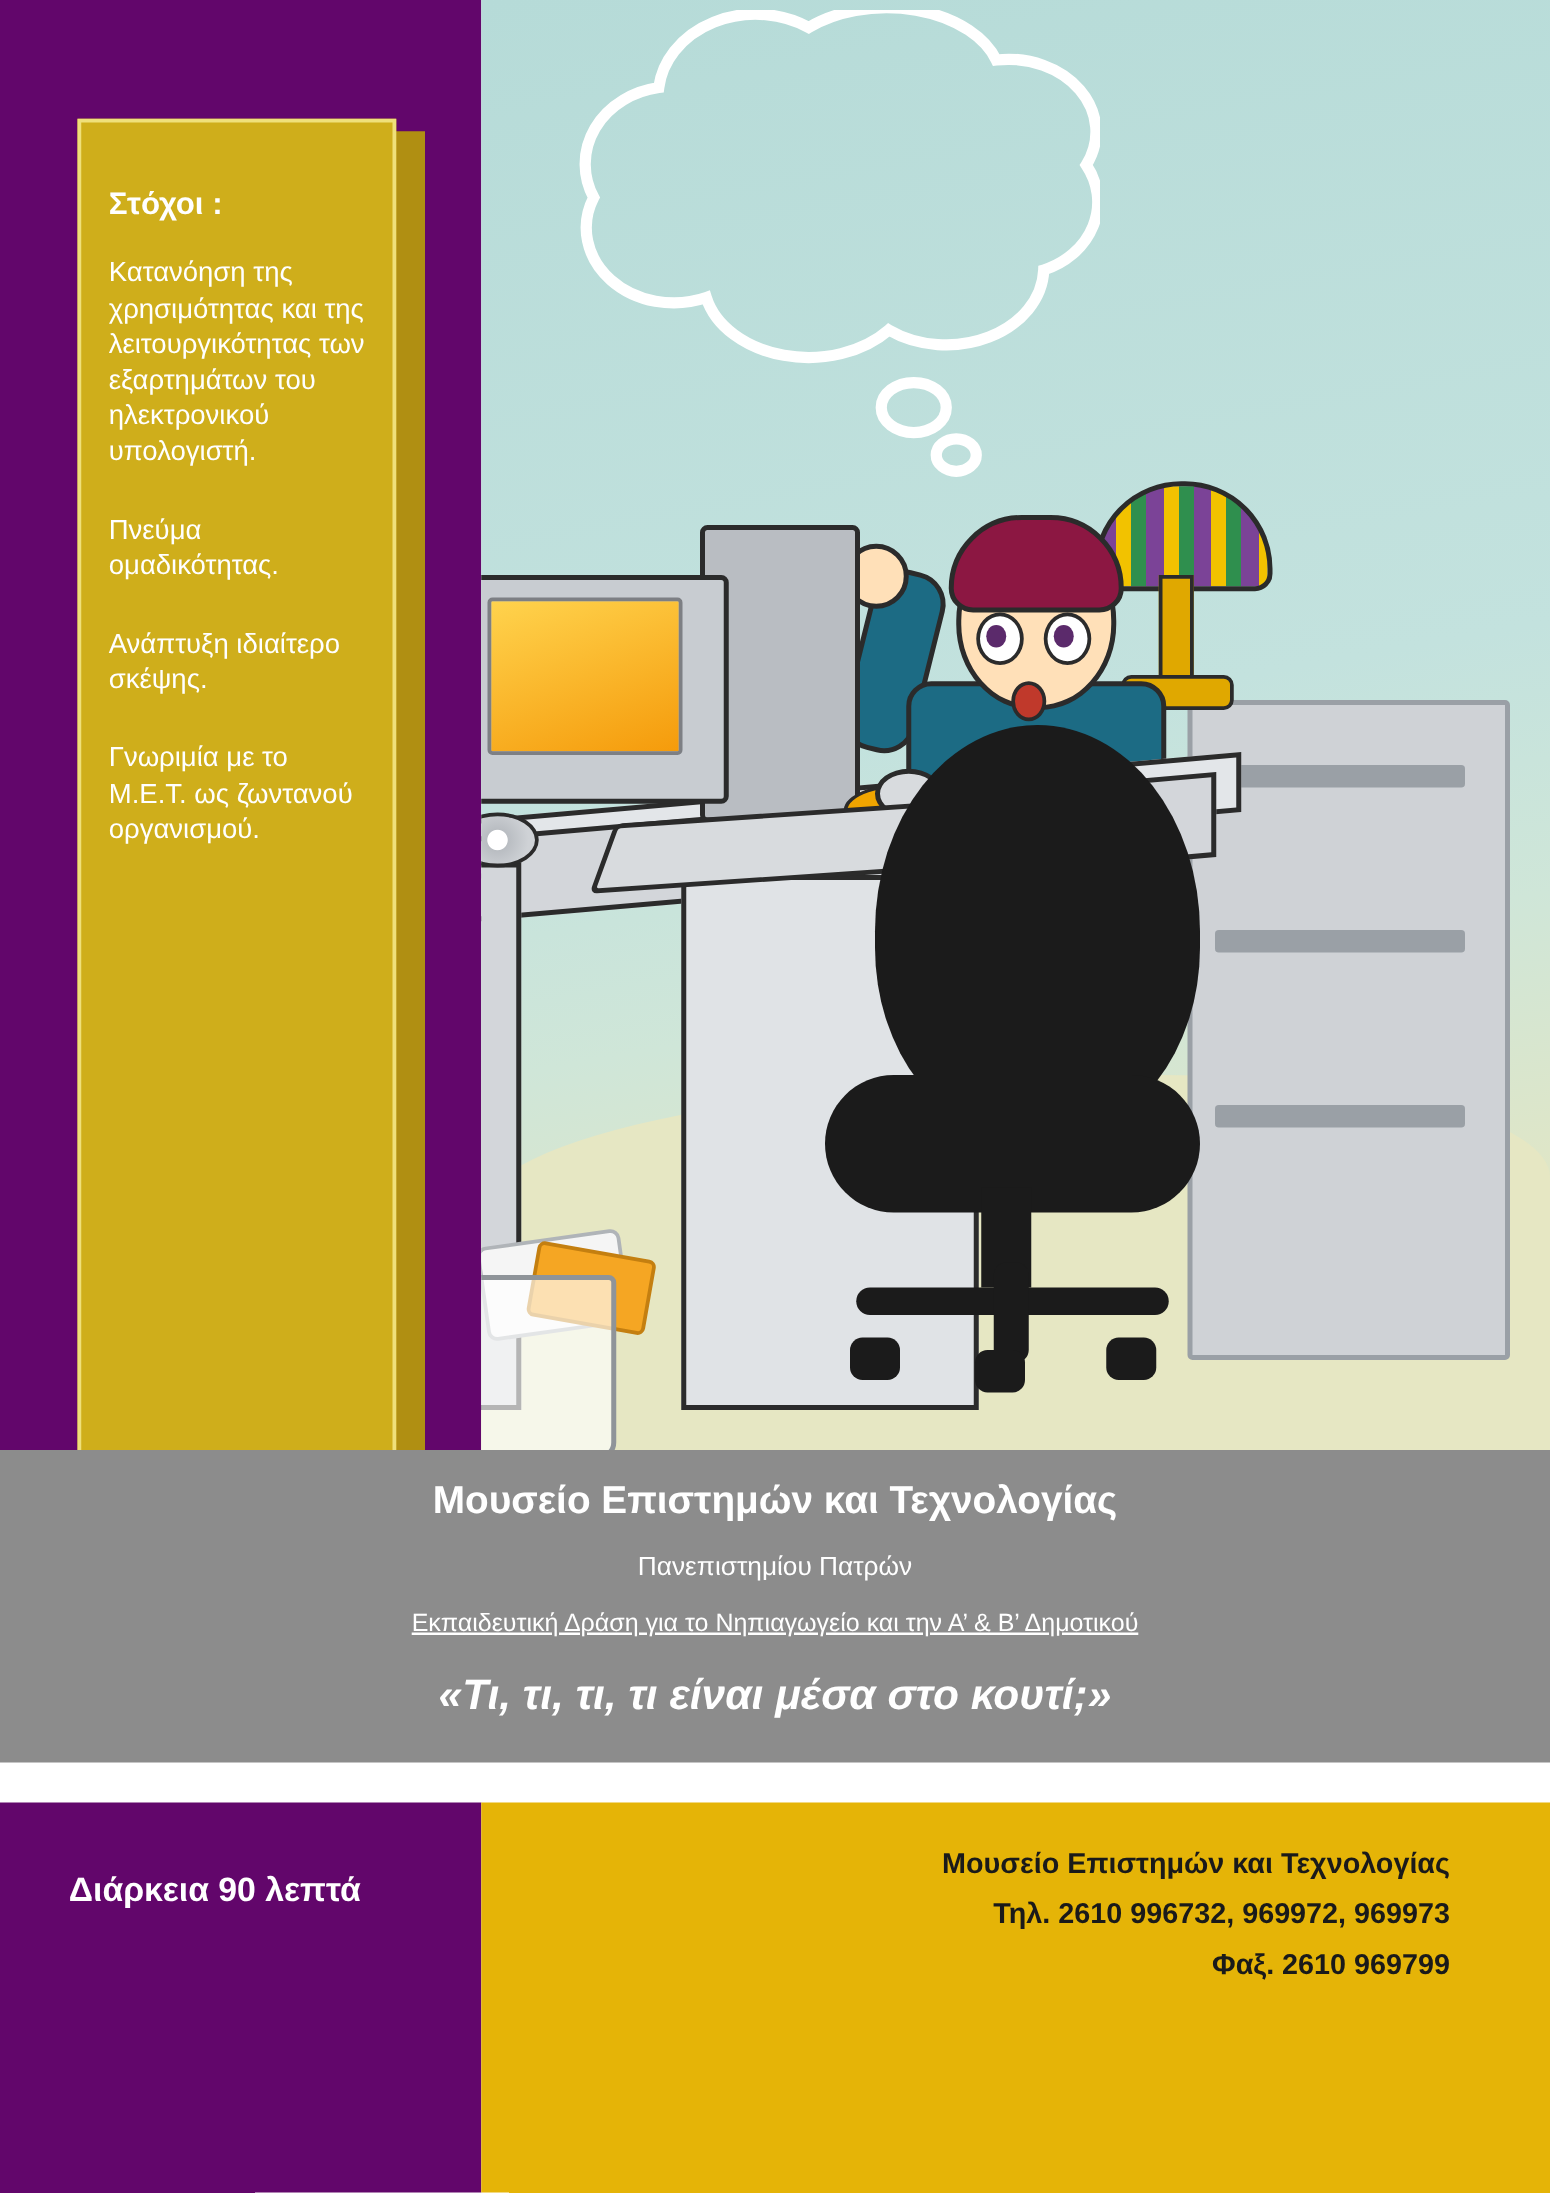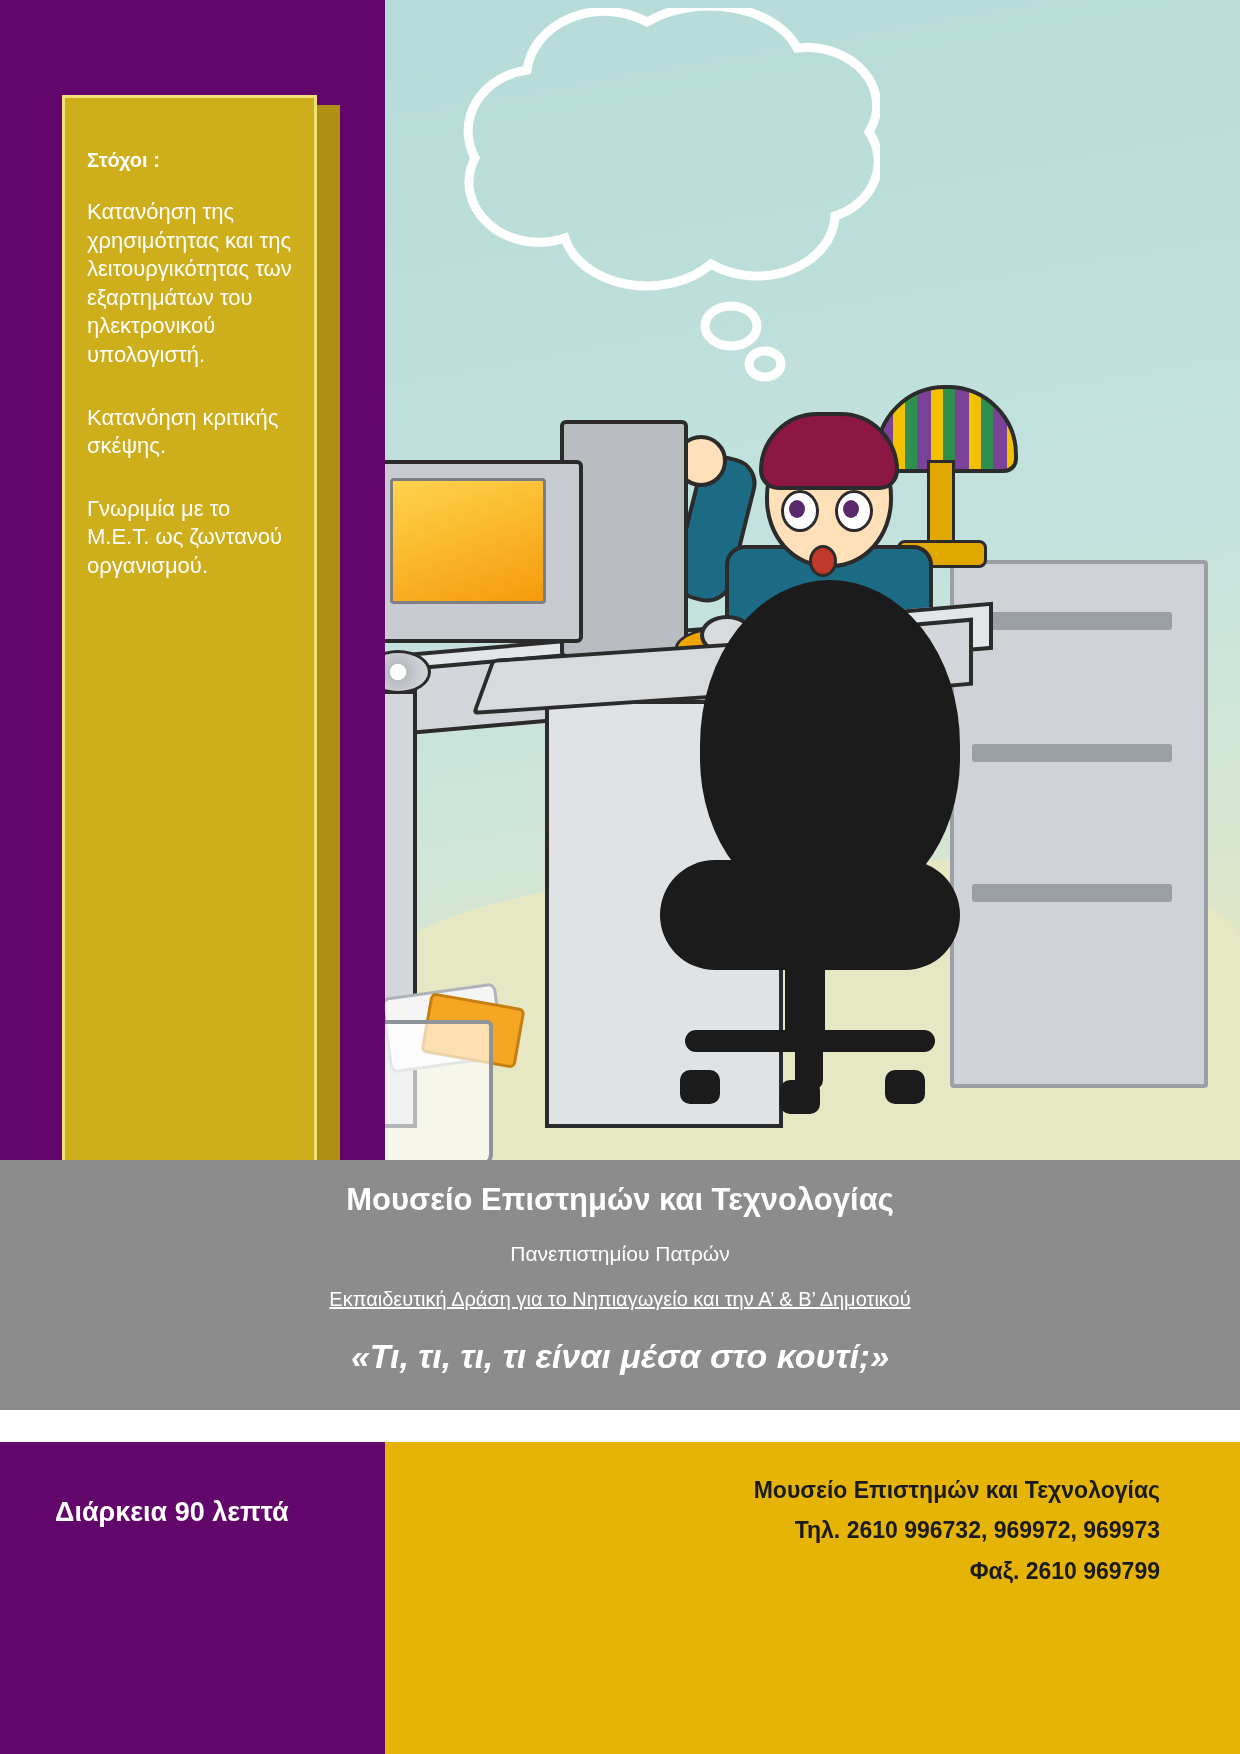--- a/index.html
+++ b/index.html
@@ -40,21 +40,21 @@
   }
   .goals-box{
     position:absolute;left:62px;top:95px;width:255px;height:1140px;
     background:#cfae1b;
     border:3px solid #efe07a;
     box-sizing:border-box;
     padding:50px 20px 10px 22px;
     color:#ffffff;
   }
   .goals-title{
-    font-size:20px;font-weight:bold;margin:0 0 26px 0;line-height:1.2;
+    font-size:25px;font-weight:bold;margin:0 0 26px 0;line-height:1.2;
   }
   .goal-item{
     font-size:22px;line-height:1.3;margin:0 0 34px 0;
   }
   
   .bubble{
     position:absolute;left:20px;top:8px;width:475px;height:400px;
   }
   .bubble svg{display:block;}
   .bubble-text{
@@ -293,21 +293,22 @@
 
       <div class="paper"></div>
       <div class="paper2"></div>
       <div class="bin"></div>
     </div>
 
     <div class="goals-shadow"></div>
     <div class="goals-box">
       <p class="goals-title">Στόχοι :</p>
       <p class="goal-item">Κατανόηση  της χρησιμότητας και της λειτουργικότητας των εξαρτημάτων του ηλεκτρονικού υπολογιστή.</p>
-      <p class="goal-item">Κατανόηση κριτικής σκέψης.</p>
+      <p class="goal-item">Πνεύμα ομαδικότητας.</p>
+      <p class="goal-item">Ανάπτυξη ιδιαίτερο σκέψης.</p>
       <p class="goal-item">Γνωριμία με το Μ.Ε.Τ. ως ζωντανού οργανισμού.</p>
     </div>
   </div>
 
   <div class="grey-band">
     <p class="museum-line1">Μουσείο Επιστημών και Τεχνολογίας</p>
     <p class="museum-line2">Πανεπιστημίου Πατρών</p>
     <p class="action-line">Εκπαιδευτική Δράση για το Νηπιαγωγείο και την Α’ &amp; Β’ Δημοτικού</p>
     <p class="title-quote">«Τι, τι, τι, τι είναι μέσα στο κουτί;»</p>
   </div>

